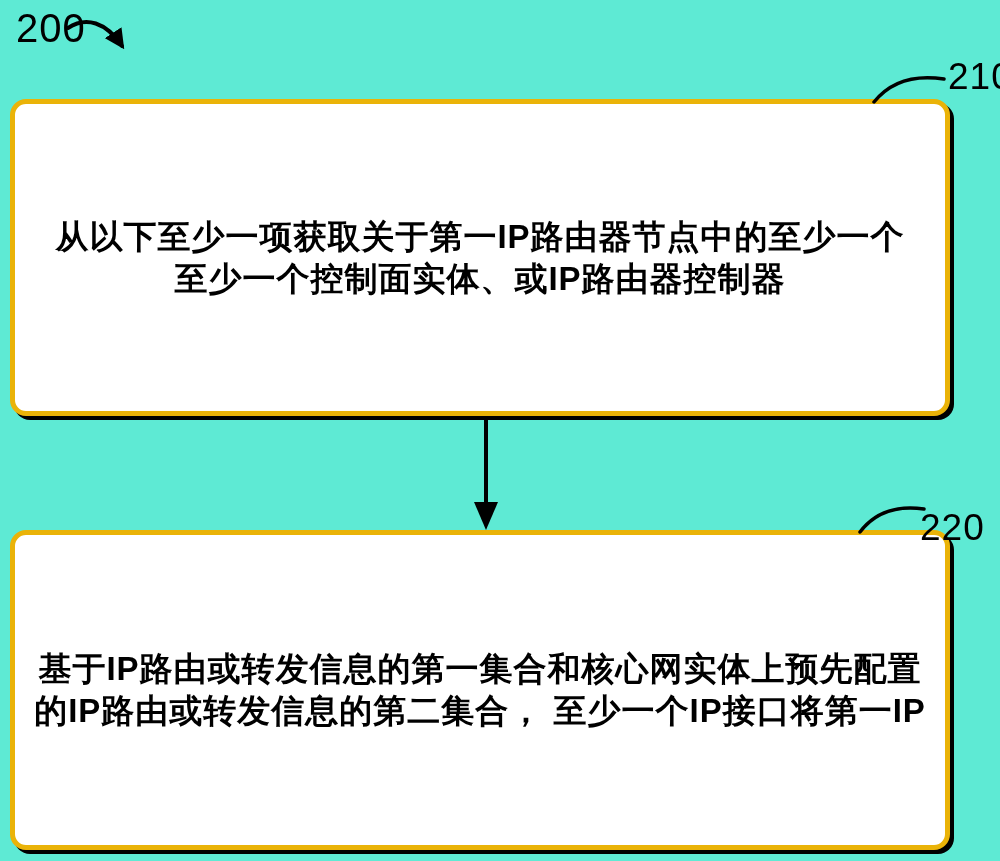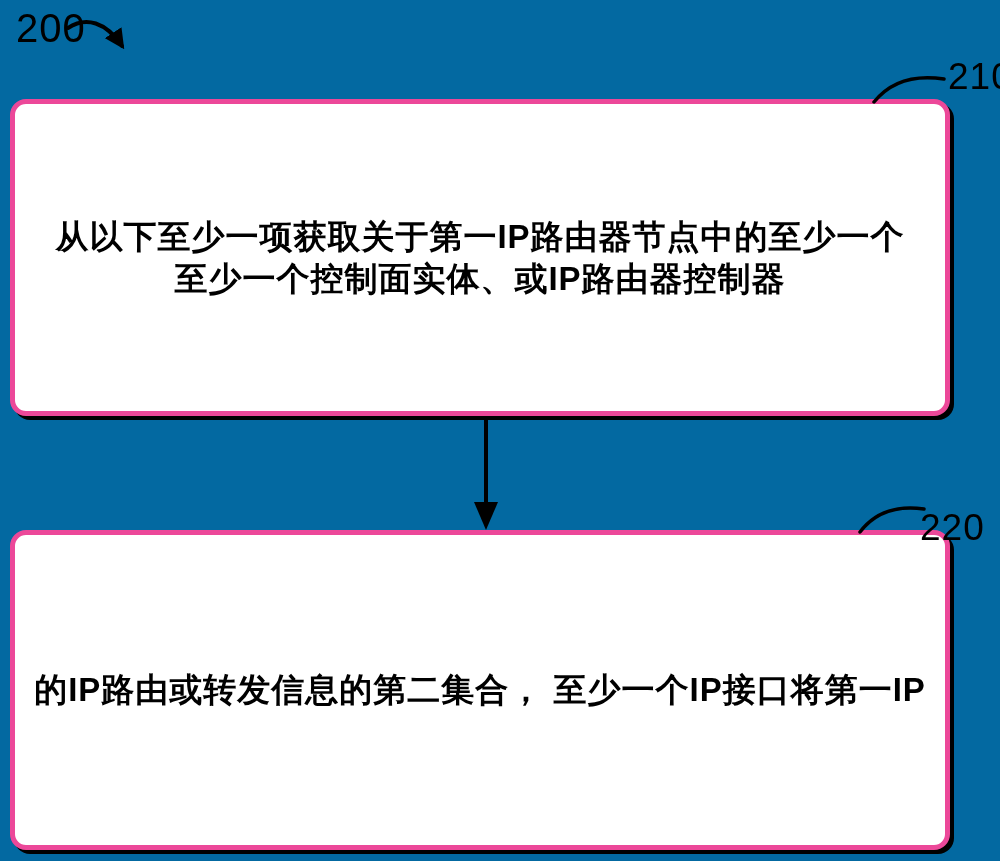--- a/index.html
+++ b/index.html
@@ -4,21 +4,21 @@
 <style>
   html, body {
     margin: 0;
     padding: 0;
     background: #ffffff;
   }
   .canvas {
     position: relative;
     width: 1000px;
     height: 861px;
-    background: #0369a1;
+    background: #5eead4;
     font-family: "Liberation Sans", sans-serif;
     color: #000;
     overflow: hidden;
   }
   .fig-ref {
     position: absolute;
     left: 16px;
     top: 6px;
     font-size: 40px;
     font-weight: 500;
@@ -30,21 +30,21 @@
     font-weight: 500;
     letter-spacing: 1px;
   }
   .ref-210 { left: 948px; top: 56px; }
   .ref-220 { left: 920px; top: 507px; }
   .flow-box {
     position: absolute;
     left: 10px;
     width: 940px;
     box-sizing: border-box;
-    border: 5px solid #ec4899;
+    border: 5px solid #eab308;
     border-radius: 16px;
     background: #fff;
     box-shadow: 4px 4px 0 #000;
     display: flex;
     align-items: center;
     justify-content: center;
   }
   .box-210 { top: 99px;  height: 317px; }
   .box-220 { top: 530px; height: 320px; }
   .box-text {
@@ -87,20 +87,21 @@
   </svg>
   <div class="ref-num ref-210">210</div>
 
   <svg class="arrow-svg down-arrow" width="36" height="118" viewBox="0 0 36 118">
     <line x1="18" y1="0" x2="18" y2="90" stroke="#000" stroke-width="4"></line>
     <polygon points="18,114 6,86 30,86" fill="#000"></polygon>
   </svg>
 
   <div class="flow-box box-220">
     <div class="box-text">
+      <div>基于IP路由或转发信息的第一集合和核心网实体上预先配置</div>
       <div>的IP路由或转发信息的第二集合， 至少一个IP接口将第一IP</div>
     </div>
   </div>
   <svg class="arrow-svg leader-220" width="72" height="32" viewBox="0 0 72 32">
     <path d="M2,29 Q 24,0 66,6" fill="none" stroke="#000" stroke-width="3.5" stroke-linecap="round"></path>
   </svg>
   <div class="ref-num ref-220">220</div>
 
 </div>
 

